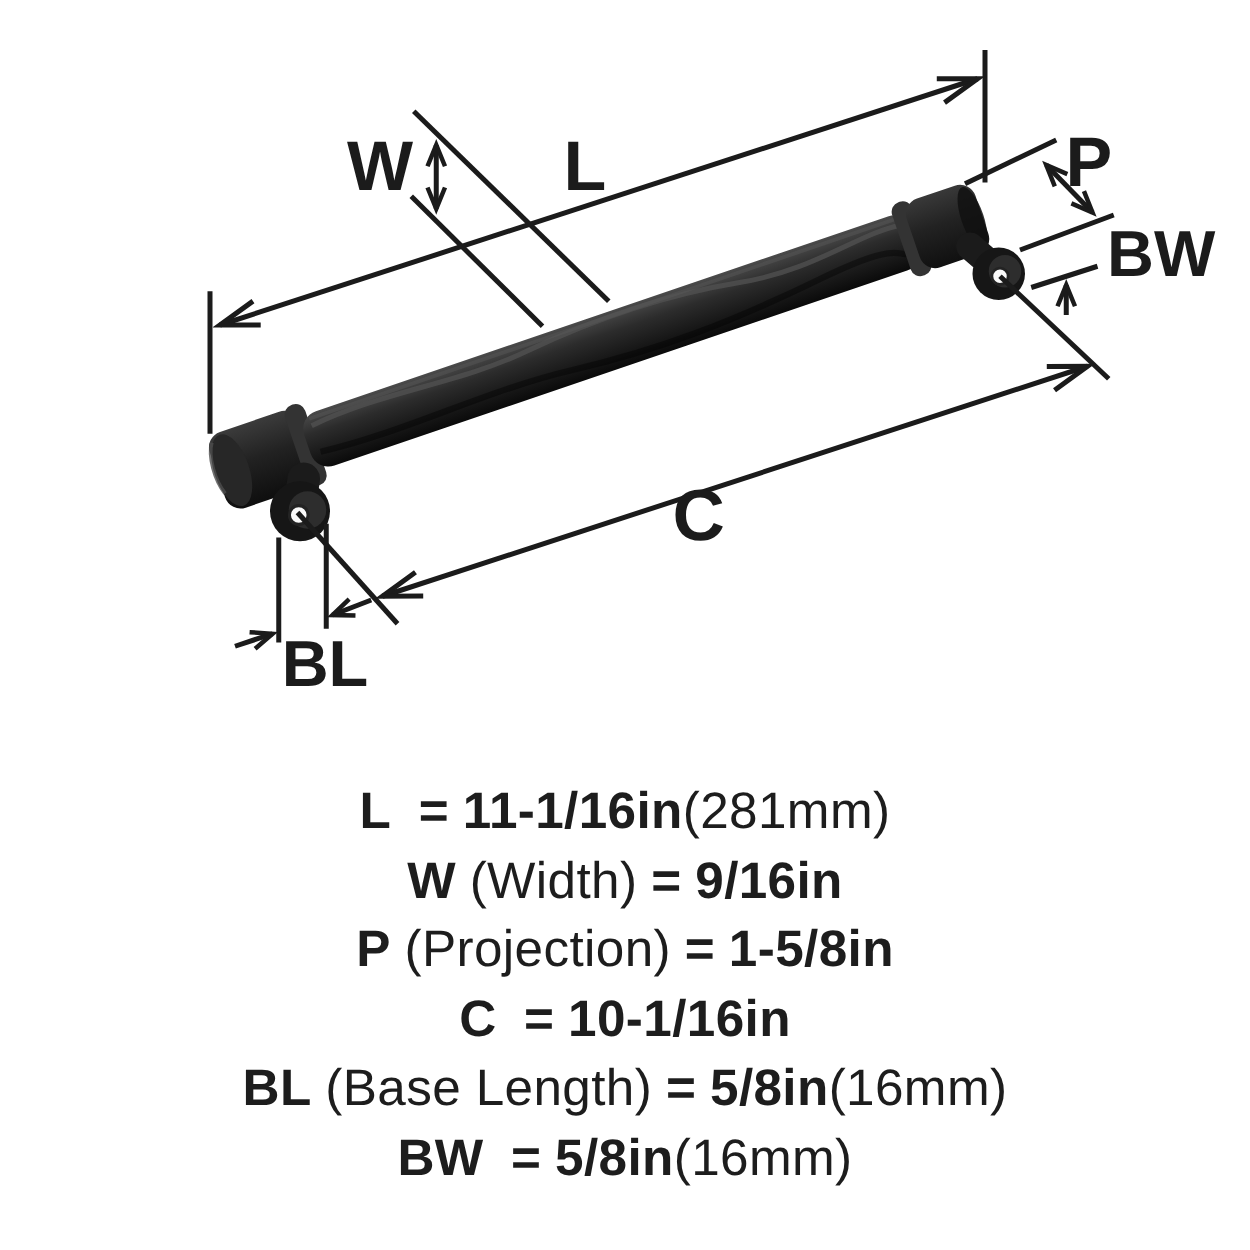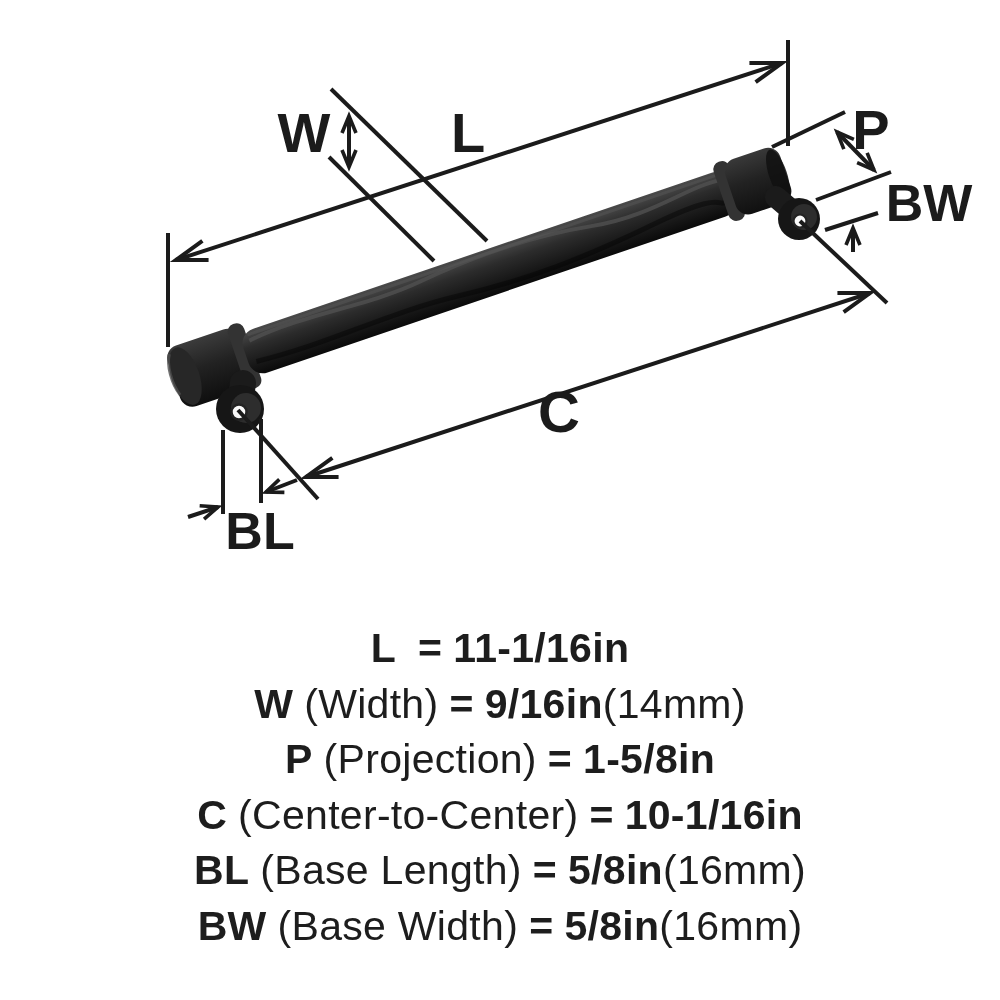--- a/index.html
+++ b/index.html
@@ -124,63 +124,61 @@
   </svg>
 
   <div class="specs">
     <div class="spec-row">
       <span class="b">L</span>
         <span class="sp"></span>
         <span class="sp"></span>
       <span class="b">=</span>
         <span class="sp"></span>
       <span class="b">11-1/16in</span>
+      <span class="r">(281mm)</span>
     </div>
     <div class="spec-row">
       <span class="b">W</span>
         <span class="sp"></span>
       <span class="r">(Width)</span>
         <span class="sp"></span>
       <span class="b">=</span>
         <span class="sp"></span>
       <span class="b">9/16in</span>
-      <span class="r">(14mm)</span>
     </div>
     <div class="spec-row">
       <span class="b">P</span>
         <span class="sp"></span>
       <span class="r">(Projection)</span>
         <span class="sp"></span>
       <span class="b">=</span>
         <span class="sp"></span>
       <span class="b">1-5/8in</span>
     </div>
     <div class="spec-row">
       <span class="b">C</span>
         <span class="sp"></span>
-      <span class="r">(Center-to-Center)</span>
         <span class="sp"></span>
       <span class="b">=</span>
         <span class="sp"></span>
       <span class="b">10-1/16in</span>
     </div>
     <div class="spec-row">
       <span class="b">BL</span>
         <span class="sp"></span>
       <span class="r">(Base Length)</span>
         <span class="sp"></span>
       <span class="b">=</span>
         <span class="sp"></span>
       <span class="b">5/8in</span>
       <span class="r">(16mm)</span>
     </div>
     <div class="spec-row">
       <span class="b">BW</span>
         <span class="sp"></span>
-      <span class="r">(Base Width)</span>
         <span class="sp"></span>
       <span class="b">=</span>
         <span class="sp"></span>
       <span class="b">5/8in</span>
       <span class="r">(16mm)</span>
     </div>
   </div>
 </div>
 
 </body></html>

